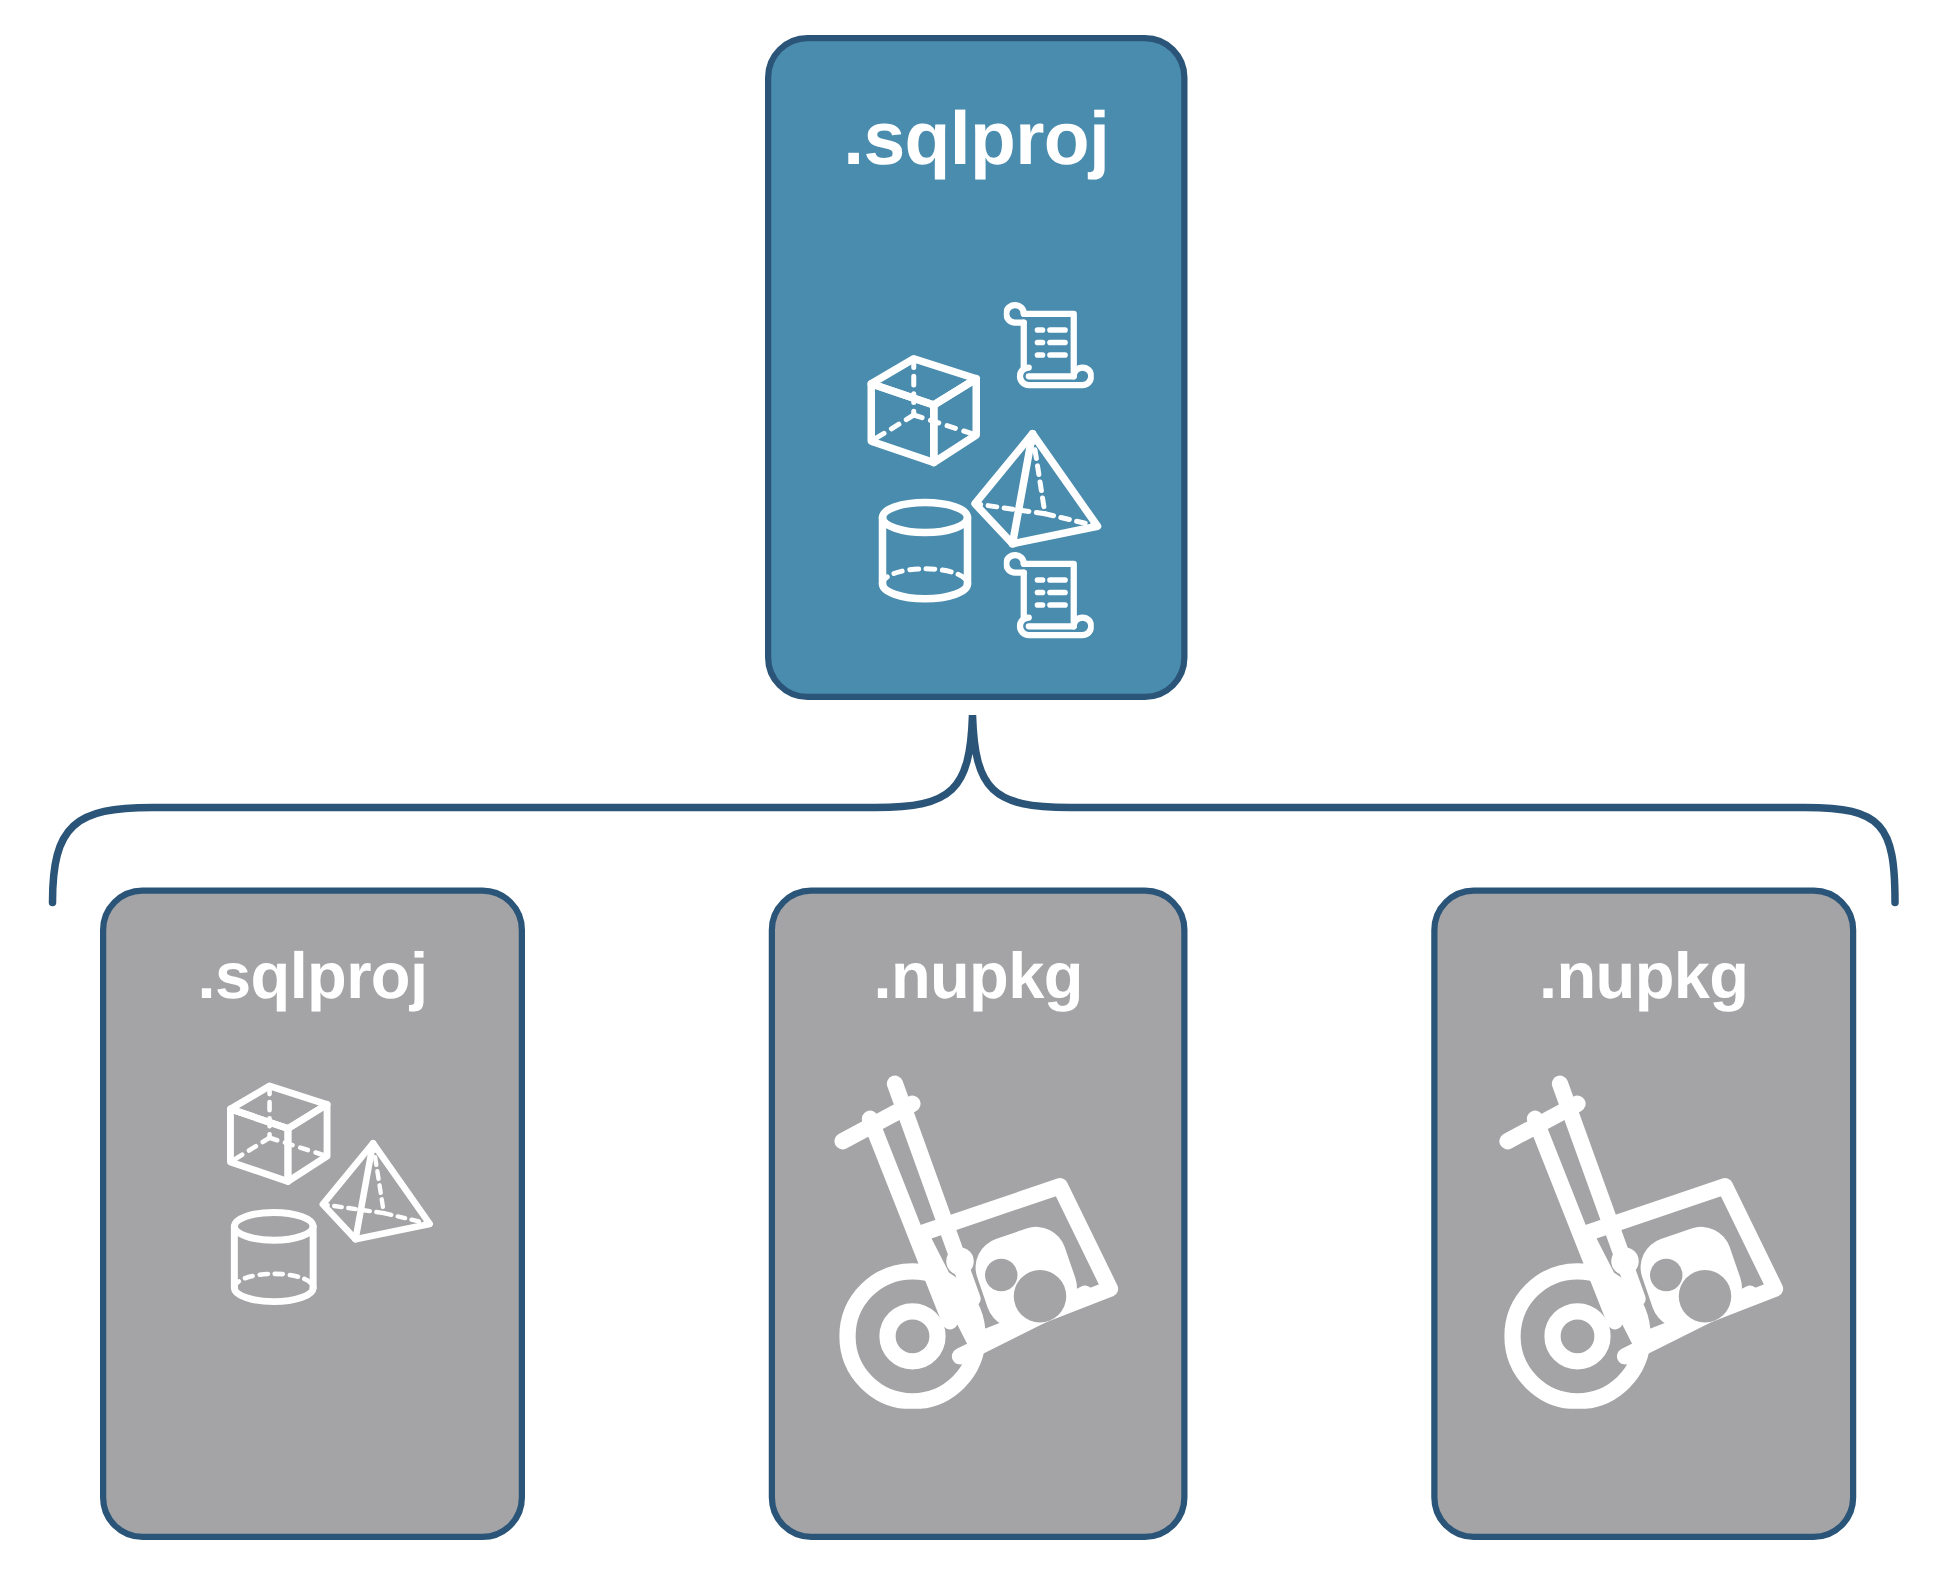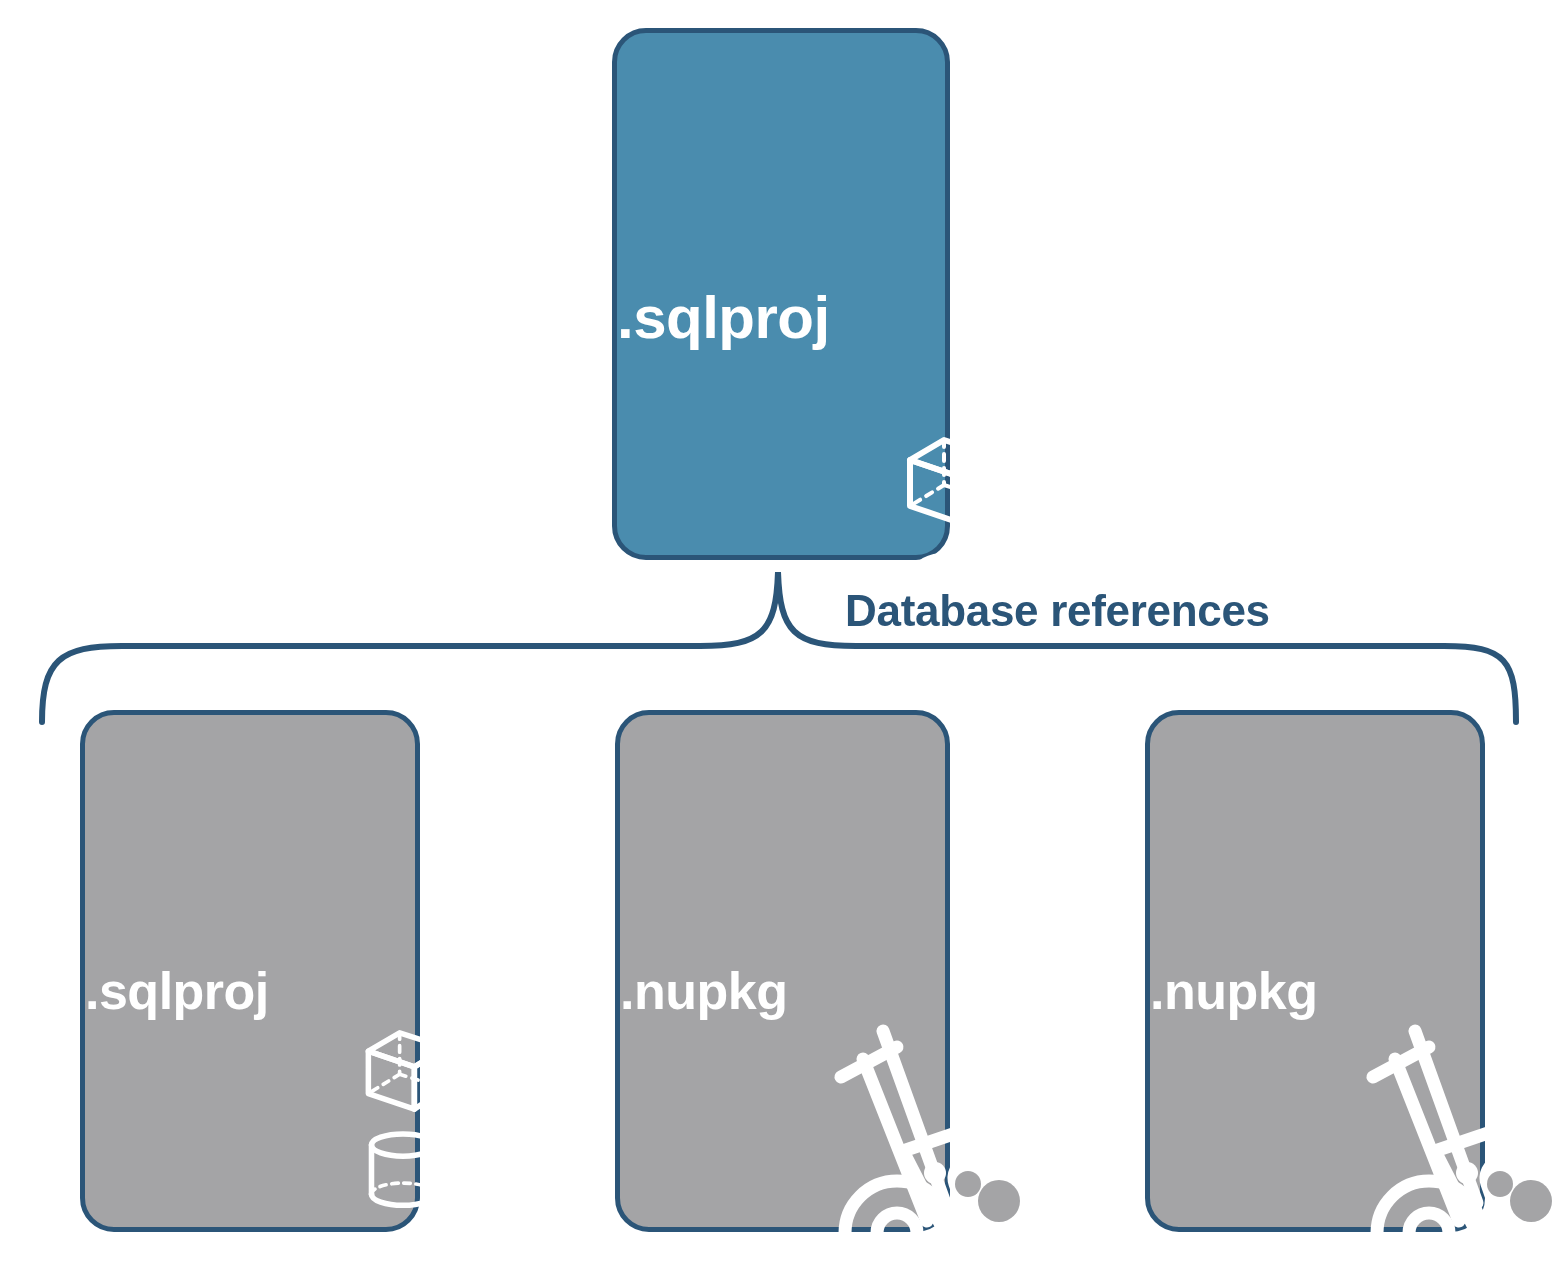--- a/index.html
+++ b/index.html
@@ -18,21 +18,21 @@
     overflow: hidden;
   }
 
   
   .node {
     position: absolute;
     box-sizing: border-box;
     border: 5px solid #2b5578;
     border-radius: 34px;
     display: flex;
-    flex-direction: row;
+    flex-direction: column;
     align-items: center;
   }
   .node.primary { background: #4a8cae; }
   .node.secondary { background: #a4a4a6; }
 
   .node-title {
     color: #ffffff;
     font-weight: bold;
     letter-spacing: -0.5px;
     line-height: 1;
@@ -165,21 +165,20 @@
   <svg id="bracket" viewBox="0 0 1566 200">
     <path d="M42 722
              C 42 660, 60 646, 122 646
              L 700 646
              C 762 646, 776 632, 778 572
              C 780 632, 794 646, 856 646
              L 1444 646
              C 1506 646, 1516 660, 1516 722" transform="translate(0,-540)" fill="none" stroke="#2b5578" stroke-width="6" stroke-linecap="round"></path>
   </svg>
 
-  <div id="bracket-label">Database references</div>
 
   <div class="node secondary" style="left:80px; top:710px; width:340px; height:522px;">
     <div class="node-title">.sqlproj</div>
 
     <div class="node-art">
 
       <svg style="left:92px; top:56px;" width="92" height="88" viewBox="0 0 100 95">
         <g fill="none" stroke="#ffffff" stroke-width="6" stroke-linejoin="round" stroke-linecap="round">
           <path d="M8 26 L42 6 L92 22 L58 43 Z"></path>
           <path d="M8 26 L8 72 L58 89 L58 43 Z"></path>

